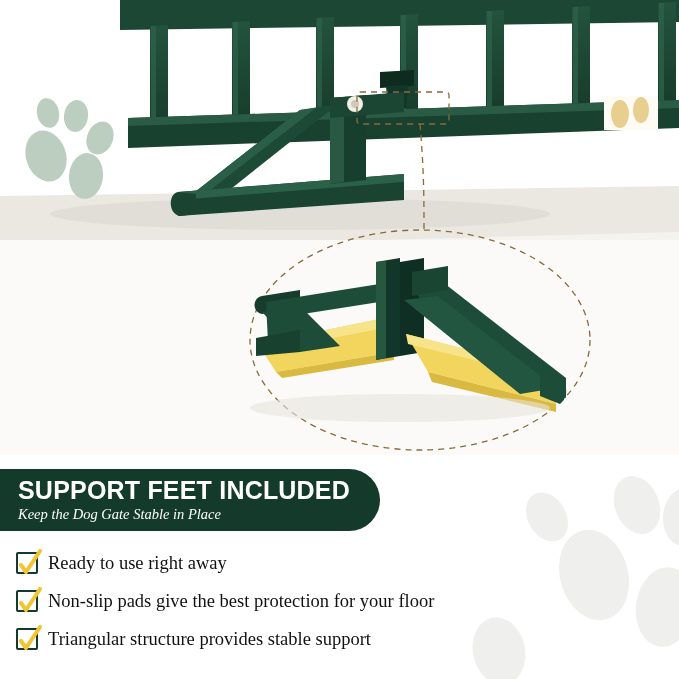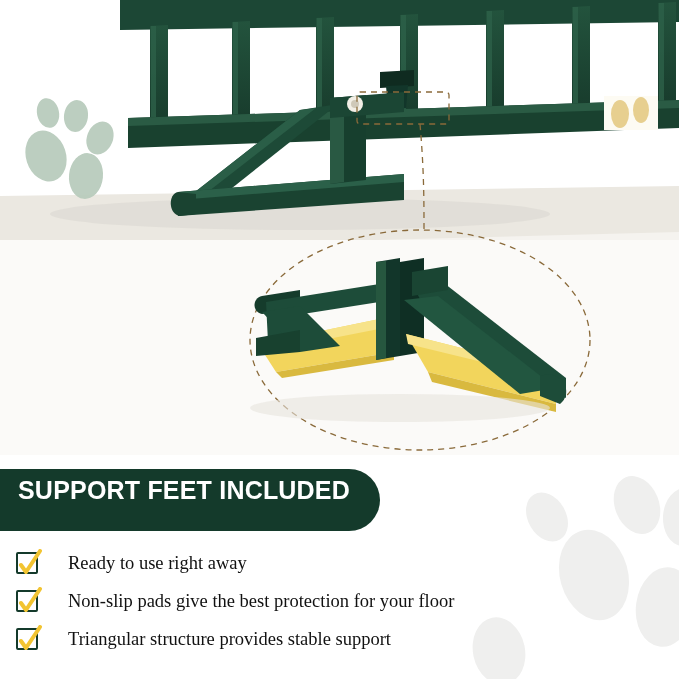--- a/index.html
+++ b/index.html
@@ -52,21 +52,20 @@
     line-height:18px;
     white-space:nowrap;
   }
   .bullets{
     position:absolute;left:16px;top:95px;width:640px;
   }
   .bullet{
     display:flex;align-items:center;
     margin-bottom:12px;
     height:26px;
-    gap:20px;
   }
   .cbox{
     width:22px;height:22px;flex:0 0 22px;
     border:2px solid #143a2b;
     background:#ffffff;
     border-radius:2px;
     position:relative;
     margin-right:10px;
     box-sizing:border-box;
   }
@@ -220,20 +219,21 @@
         <ellipse cx="286" cy="152" rx="29" ry="40" transform="rotate(8 286 152)"></ellipse>
         <ellipse cx="258" cy="50" rx="22" ry="30" transform="rotate(-22 258 50)"></ellipse>
         <ellipse cx="305" cy="62" rx="21" ry="29" transform="rotate(4 305 62)"></ellipse>
         <ellipse cx="168" cy="62" rx="19" ry="26" transform="rotate(-30 168 62)"></ellipse>
         <ellipse cx="120" cy="196" rx="26" ry="34" transform="rotate(-12 120 196)"></ellipse>
       </g>
     </svg>
 
     <div class="banner">
       <h1>SUPPORT FEET INCLUDED</h1>
+      <h2>Keep the Dog Gate Stable in Place</h2>
     </div>
 
     <div class="bullets">
 
       <div class="bullet">
         <span class="cbox">
           <svg width="26" height="30" viewBox="0 0 26 30">
               <path d="M4 16 L9 23 L23 2" fill="none" stroke="#f2c431" stroke-width="4" stroke-linecap="round" stroke-linejoin="round"></path>
             </svg>
         </span>

